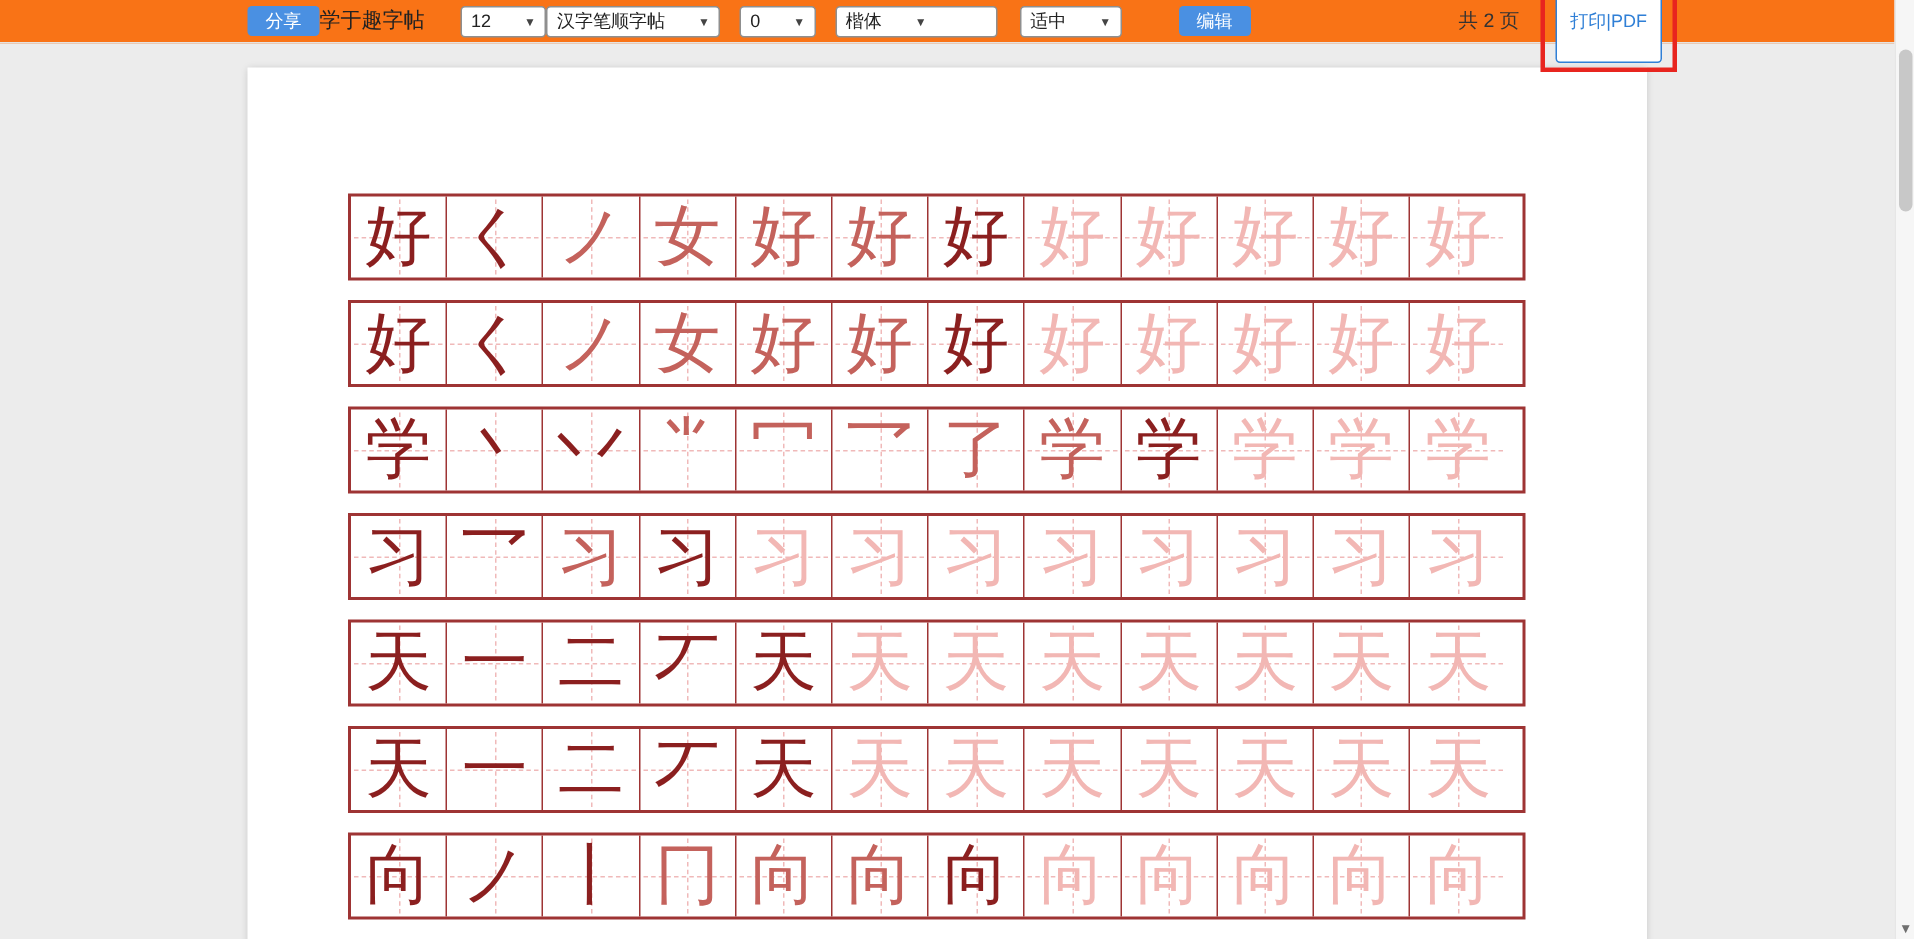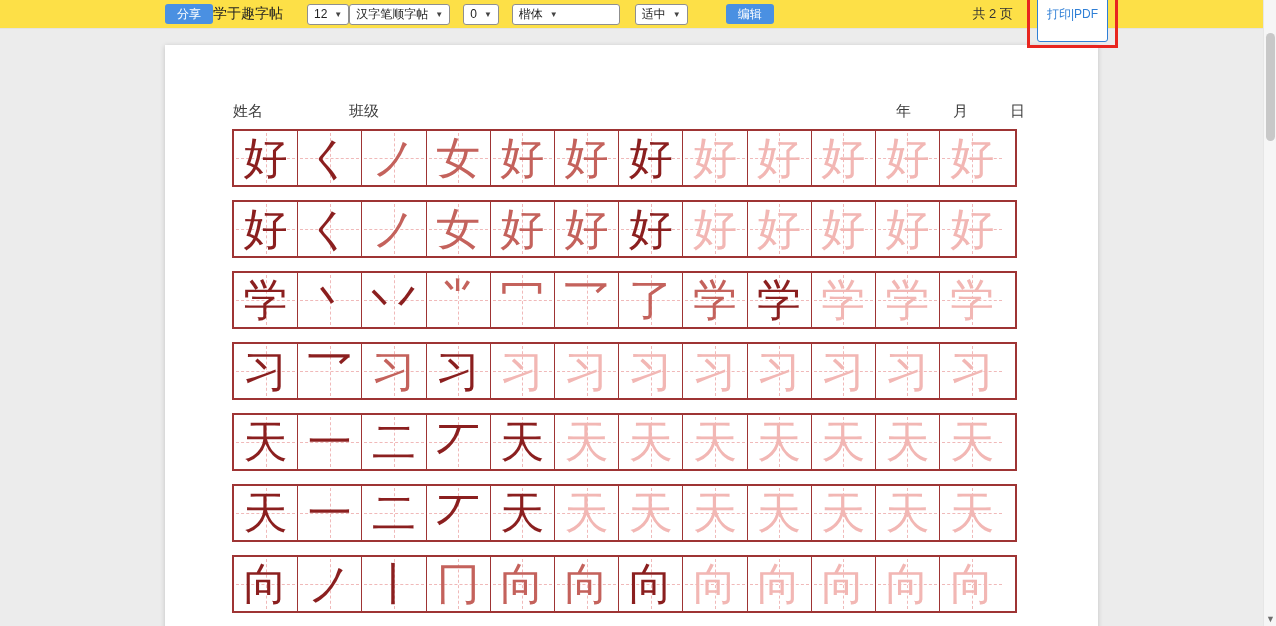--- a/index.html
+++ b/index.html
@@ -10,30 +10,30 @@
   *{box-sizing:border-box;}
   html,body{margin:0;padding:0;}
   body{
     width:1276px;height:626px;overflow:hidden;position:relative;
     background:#ececec;
     font-family:"Liberation Sans","DejaVu Sans",sans-serif;
   }
   
   .toolbar{
     position:absolute;top:0;left:0;right:0;height:29px;
-    background:#fde047;border-bottom:1px solid #e3e3e3;
+    background:#f97316;border-bottom:1px solid #e3e3e3;
     display:flex;align-items:center;padding-left:165px;z-index:5;
   }
   .btn-blue{
     background:var(--accent);color:#fff;border:none;border-radius:3px;
     font-size:12px;padding:3px 12px;cursor:pointer;line-height:1.2;
   }
   .tb-title{font-size:14px;color:#222;}
   .sel{
-    display:inline-flex;align-items:center;gap:7px;
+    display:inline-flex;align-items:center;gap:22px;
     border:1px solid #8f8f8f;border-radius:3px;background:#fff;
     font-size:12px;color:#222;height:21px;padding:0 6px;cursor:pointer;
   }
   .sel .chev{font-size:8px;color:#444;}
   .spacer{flex:1;}
   .page-count{font-size:13px;color:#333;}
   .annotation-box{
     border:3px solid var(--annotation);
     padding:3px 7px;margin-left:14px;margin-right:158px;
     display:inline-flex;align-items:center;
@@ -127,27 +127,20 @@
   <span class="spacer"></span>
 
   <span class="page-count">共 2 页</span>
 
   <span class="annotation-box">
     <button class="btn-print">打印|PDF</button>
   </span>
 </div>
 
 <div class="sheet">
-  <div class="sheet-header">
-    <span class="sh-label sh-name">姓名</span>
-    <span class="sh-label sh-class">班级</span>
-    <span class="sh-label sh-year">年</span>
-    <span class="sh-label sh-month">月</span>
-    <span class="sh-label sh-day">日</span>
-  </div>
   <div class="grid">
       <div class="grid-row">
         <div class="cell">
           <span class="glyph s-dark">好</span>
         </div>
         <div class="cell">
           <span class="glyph s-dark">く</span>
         </div>
         <div class="cell">
           <span class="glyph s-mid">ノ</span>

